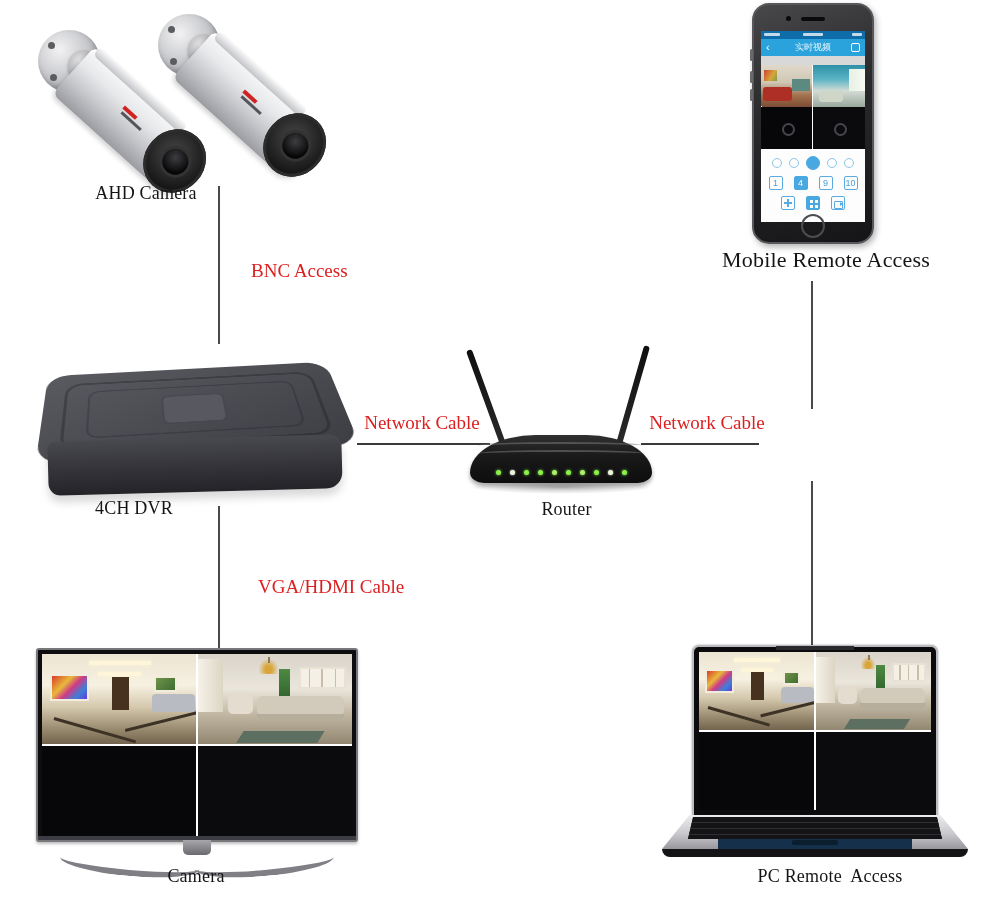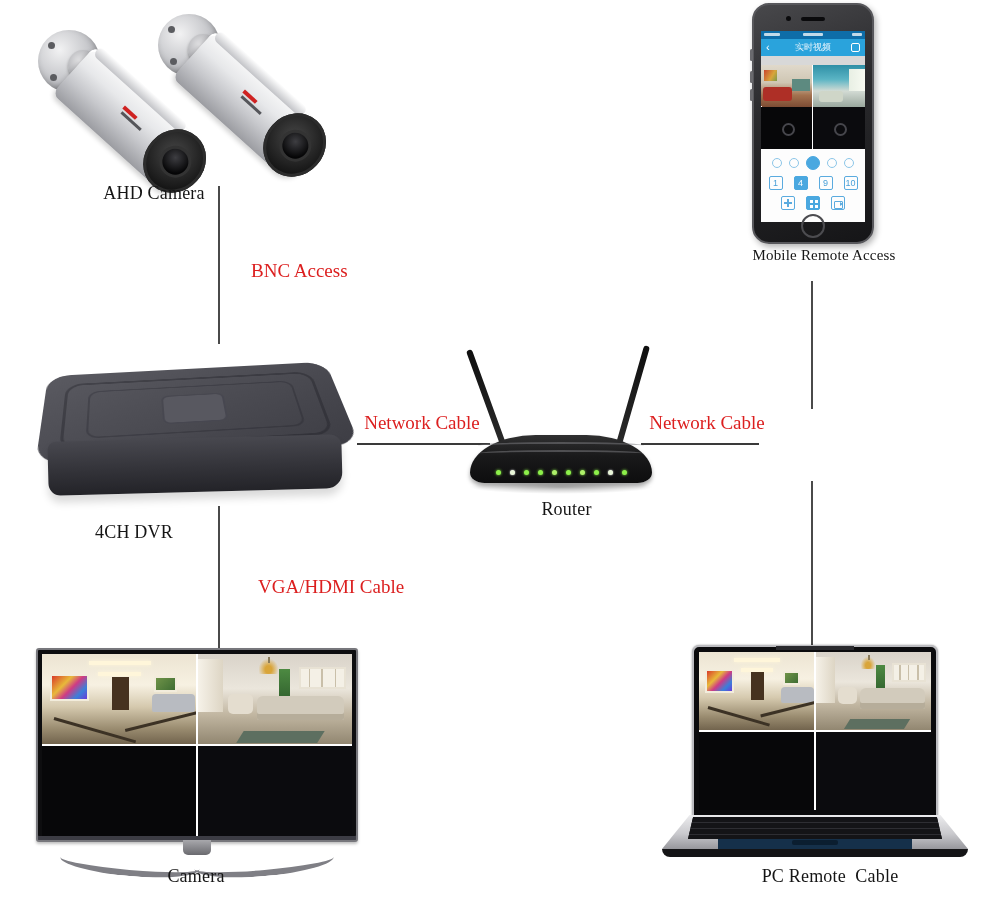--- a/index.html
+++ b/index.html
@@ -224,21 +224,21 @@
     <div class="cam-hub"></div>
     <div class="cam-bodywrap">
       <div class="cam-body"></div>
       <div class="cam-shield"></div>
       <div class="cam-logo"></div>
       <div class="cam-front">
         <div class="cam-lens"></div>
       </div>
     </div>
   </div>
-  <div class="label" style="left:68px; top:183px; width:172px;">AHD Camera</div>
+  <div class="label" style="left:60px; top:183px; width:172px;">AHD Camera</div>
 
   <div class="vline" style="left:218px; top:186px; height:158px;"></div>
   <div class="cable-label" style="left:251px; top:260px;">BNC Access</div>
 
   <div class="vline" style="left:218px; top:506px; height:142px;"></div>
   <div class="cable-label" style="left:258px; top:576px;">VGA/HDMI Cable</div>
 
   <div class="hline" style="left:357px; top:443px; width:133px;"></div>
   <div class="cable-label" style="left:352px; top:412px; width:140px; text-align:center;">Network Cable</div>
 
@@ -249,21 +249,21 @@
   <div class="vline" style="left:811px; top:481px; height:165px;"></div>
 
   <div class="dvr">
     <div class="dvr-top">
       <div class="groove1"></div>
       <div class="groove2"></div>
       <div class="chip"></div>
     </div>
     <div class="dvr-front"></div>
   </div>
-  <div class="label" style="left:48px; top:522px; width:172px;">4CH DVR</div>
+  <div class="label" style="left:48px; top:498px; width:172px;">4CH DVR</div>
 
   <div class="router">
     <div class="antenna a-left"></div>
     <div class="antenna a-right"></div>
     <div class="router-shadow"></div>
     <div class="router-body">
       <div class="ridge1"></div>
       <div class="ridge2"></div>
       <div class="router-leds">
         <span class="led"></span>
@@ -331,21 +331,21 @@
         </div>
         <div class="ph-sqrow">
           <span class="ph-sq sq-plus"></span>
           <span class="ph-sq sq-grid"></span>
           <span class="ph-sq sq-cam"></span>
         </div>
       </div>
     </div>
     <div class="ph-home"></div>
   </div>
-  <div class="label" style="left:722px; top:247px; width:204px; font-size:15px;">Mobile Remote Access</div>
+  <div class="label" style="left:722px; top:247px; width:204px; font-size:22px;">Mobile Remote Access</div>
 
   <div class="monitor">
     <div class="tv-frame">
       <div class="quad tv-screen">
         <div class="cell scene-hall">
           <div class="hall-strip1"></div>
           <div class="hall-strip2"></div>
           <div class="hall-paint"></div>
           <div class="hall-door"></div>
           <div class="hall-art2"></div>
@@ -401,15 +401,15 @@
         <div class="cell cell-black2"></div>
         <div class="vdiv"></div>
         <div class="hdiv"></div>
       </div>
     </div>
     <div class="lap-base"></div>
     <div class="lap-kb"></div>
     <div class="lap-palm"></div>
     <div class="lap-bottom"></div>
   </div>
-  <div class="label" style="left:728px; top:866px; width:204px;">PC Remote  Cable</div>
+  <div class="label" style="left:728px; top:866px; width:204px;">PC Remote  Access</div>
 
 </div>
 
 </body></html>

